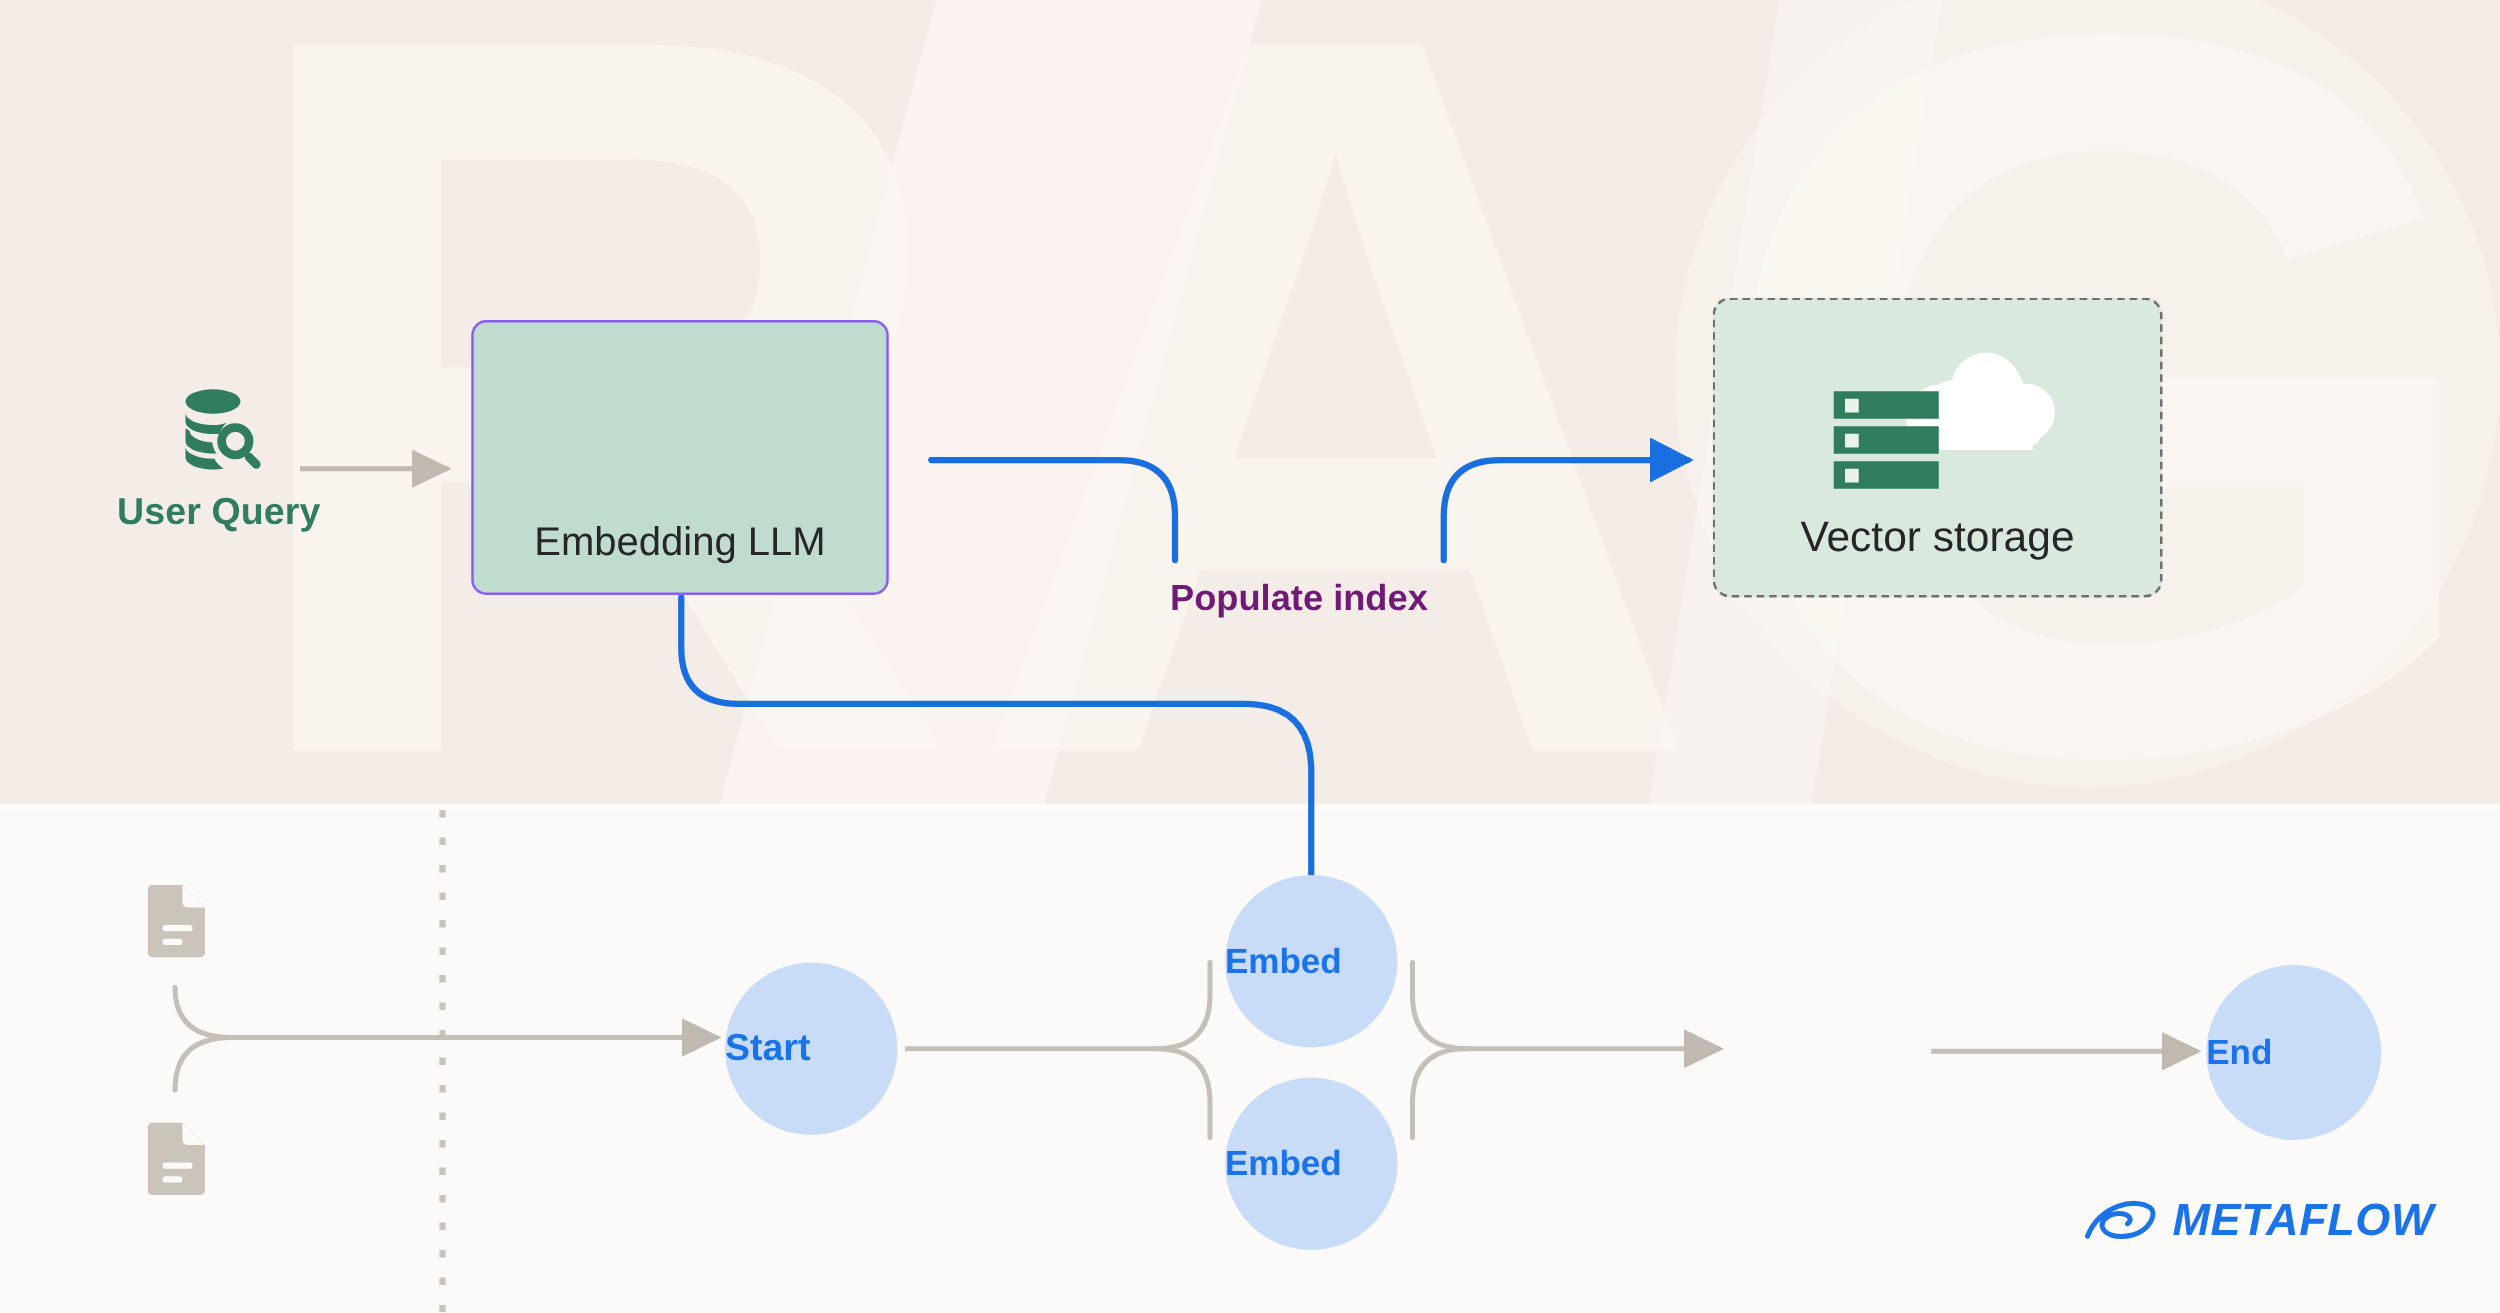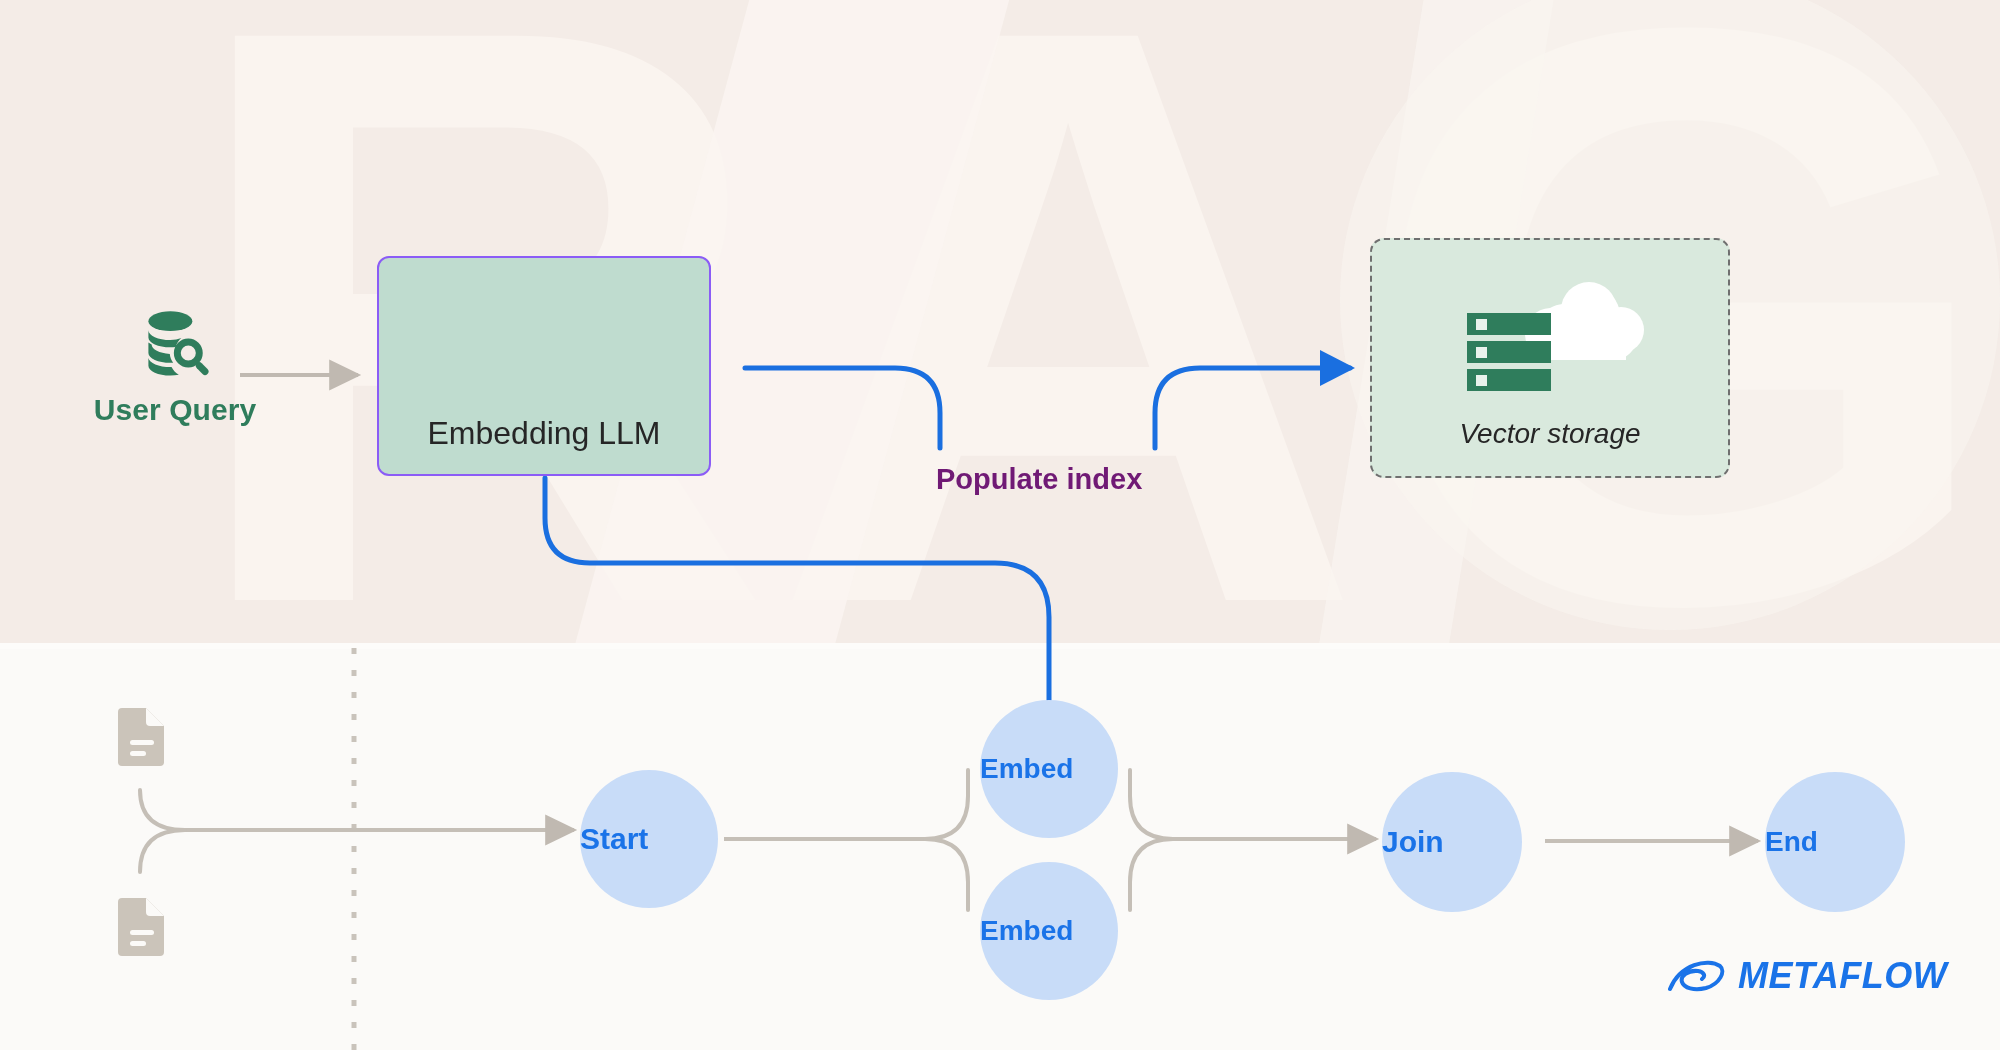--- a/index.html
+++ b/index.html
@@ -79,23 +79,22 @@
     left: 50%;
     transform: translateX(-50%);
     top: 28px;
   }
   #vector-storage-label {
     position: absolute;
     left: 0;
     right: 0;
     bottom: 26px;
     text-align: center;
-    font-size: 28px;
+    font-size: 34px;
     color: #262626;
-    font-style: italic;
   }
 
   
   #populate-index-label {
     left: 936px;
     top: 425px;
     font-size: 29px;
     font-weight: bold;
     color: #701a75;
     white-space: nowrap;
@@ -265,23 +264,20 @@
 
   <div class="node flow-circle" id="node-start">
     <span>Start</span>
   </div>
   <div class="node flow-circle" id="node-embed-1">
     <span>Embed</span>
   </div>
   <div class="node flow-circle" id="node-embed-2">
     <span>Embed</span>
   </div>
-  <div class="node flow-circle" id="node-join">
-    <span>Join</span>
-  </div>
   <div class="node flow-circle" id="node-end">
     <span>End</span>
   </div>
 
   <div class="node" id="metaflow-logo">
     <svg width="58" height="40" viewBox="0 0 58 40" xmlns="http://www.w3.org/2000/svg">
       <path fill="none" stroke="#1a73e8" stroke-width="4" stroke-linecap="round" d="M2 33 C 12 8, 40 2, 52 10 C 58 15, 52 28, 38 32 C 26 35, 16 32, 14 26
                C 12 20, 20 14, 30 15 C 36 16, 38 20, 34 23"></path>
     </svg>
     <div id="metaflow-wordmark">METAFLOW</div>

